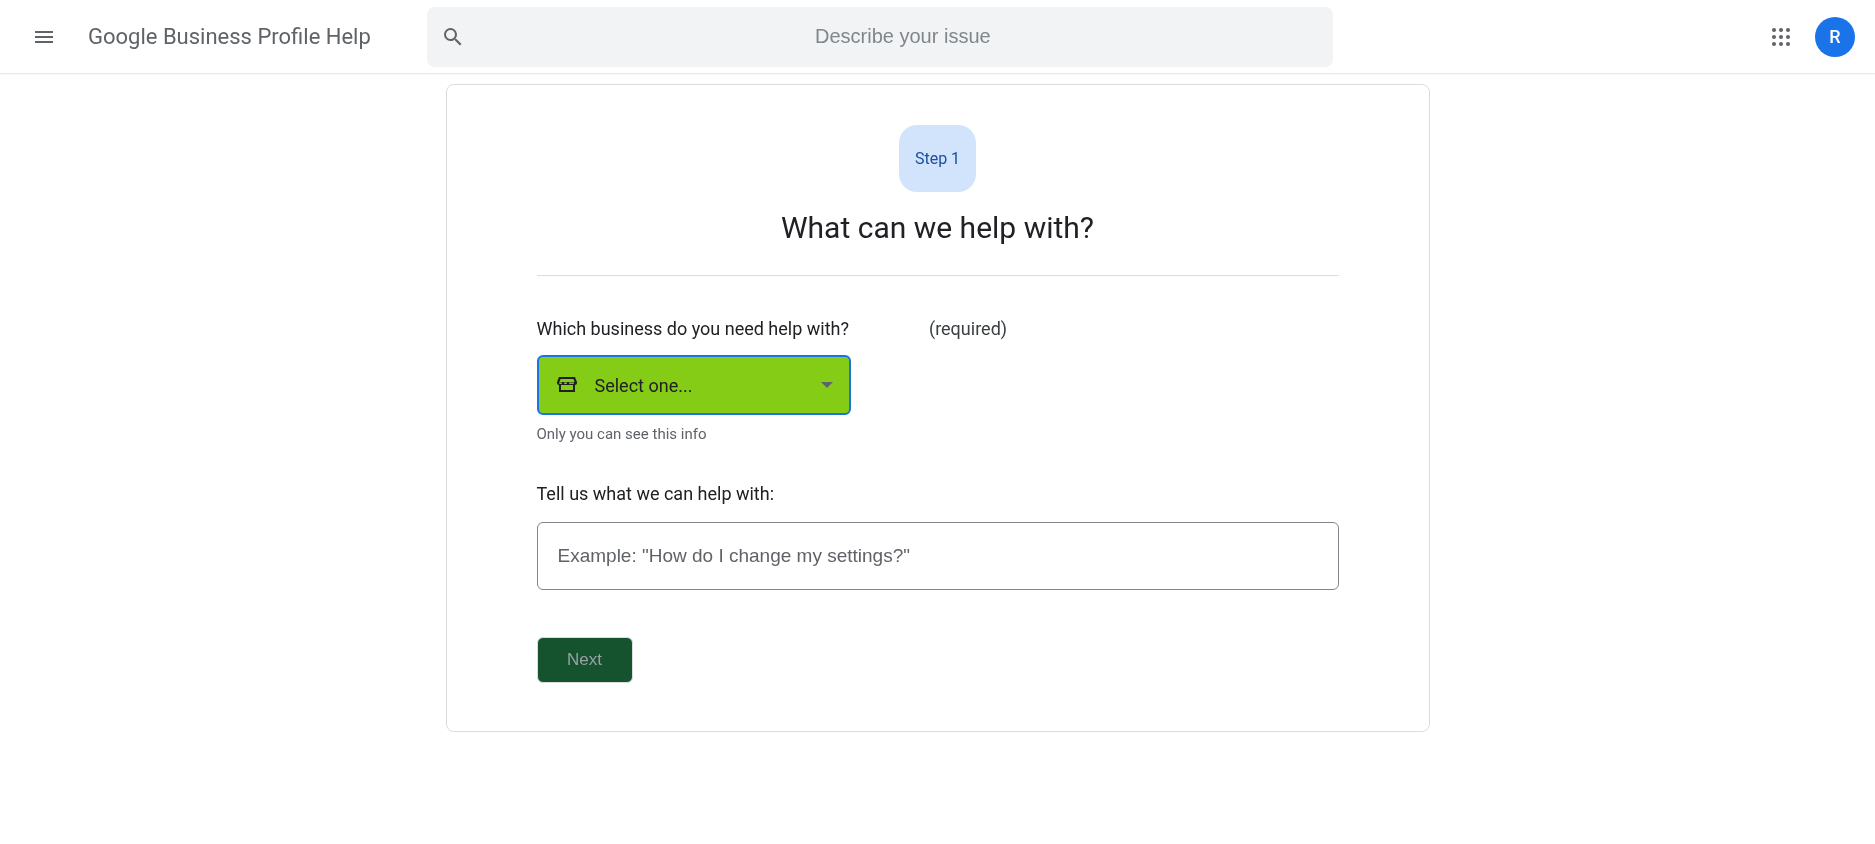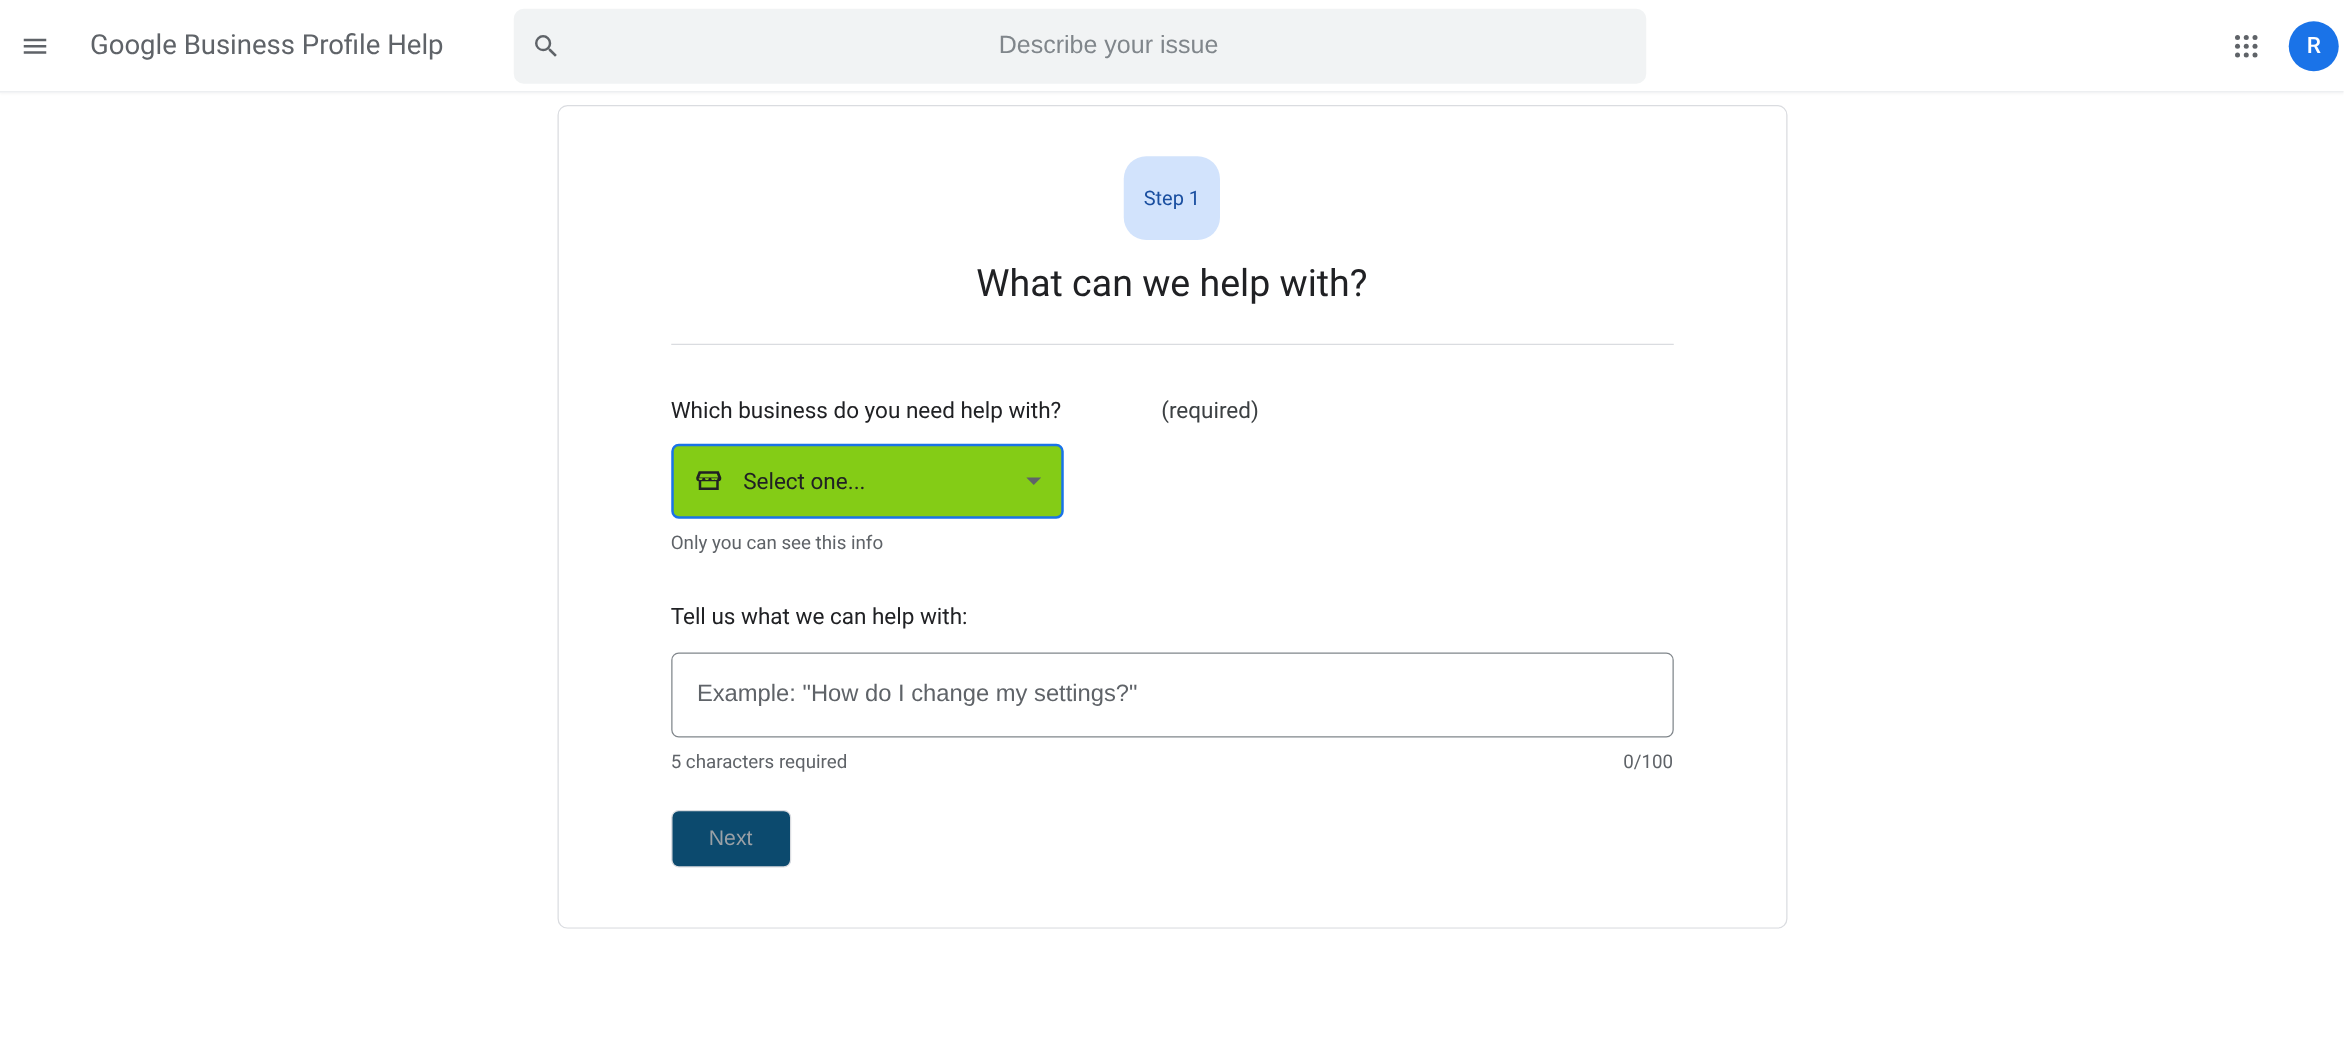--- a/index.html
+++ b/index.html
@@ -5,21 +5,21 @@
     * { margin: 0; padding: 0; box-sizing: border-box; }
     body {
       font-family: "Google Sans", Roboto, Arial, sans-serif;
       background: #fff;
       color: #202124;
     }
     header {
       display: flex;
       align-items: center;
       height: 74px;
-      padding: 0 4px;
+      padding: 0 20px;
       border-bottom: 1px solid #e8eaed;
       box-shadow: 0 1px 2px rgba(0,0,0,0.04);
       position: relative;
     }
     .menu-btn {
       width: 48px;
       height: 48px;
       display: flex;
       align-items: center;
       justify-content: center;
@@ -164,26 +164,26 @@
     }
     .issue-input::placeholder { color: #5f6368; }
     .input-footer {
       display: flex;
       justify-content: space-between;
       margin-top: 10px;
       font-size: 15px;
       color: #5f6368;
     }
     .next-btn {
-      margin-top: 30px;
+      margin-top: 47px;
       width: 96px;
       height: 46px;
       border: 1px solid #dadce0;
       border-radius: 6px;
-      background: #0c4a6e;
+      background: #14532d;
       color: #9aa0a6;
       font-size: 17px;
       cursor: default;
     }
   </style>
 </head>
 <body>
 
 <header>
   <button class="menu-btn" aria-label="Main menu">
@@ -239,20 +239,16 @@
       </svg>
       <span class="select-text">Select one...</span>
       <svg width="12" height="12" viewBox="0 0 10 5" class="dropdown-arrow">
         <path d="M0 0l5 5 5-5z"></path>
       </svg>
     </div>
     <div class="hint-text">Only you can see this info</div>
 
     <div class="issue-label">Tell us what we can help with:</div>
     <input class="issue-input" type="text" placeholder="Example: &quot;How do I change my settings?&quot;" style="">
-    <div class="input-footer">
-      <span>5 characters required</span>
-      <span>0/100</span>
-    </div>
 
     <button class="next-btn" disabled="">Next</button>
   </div>
 </main>
 
 </body></html>

